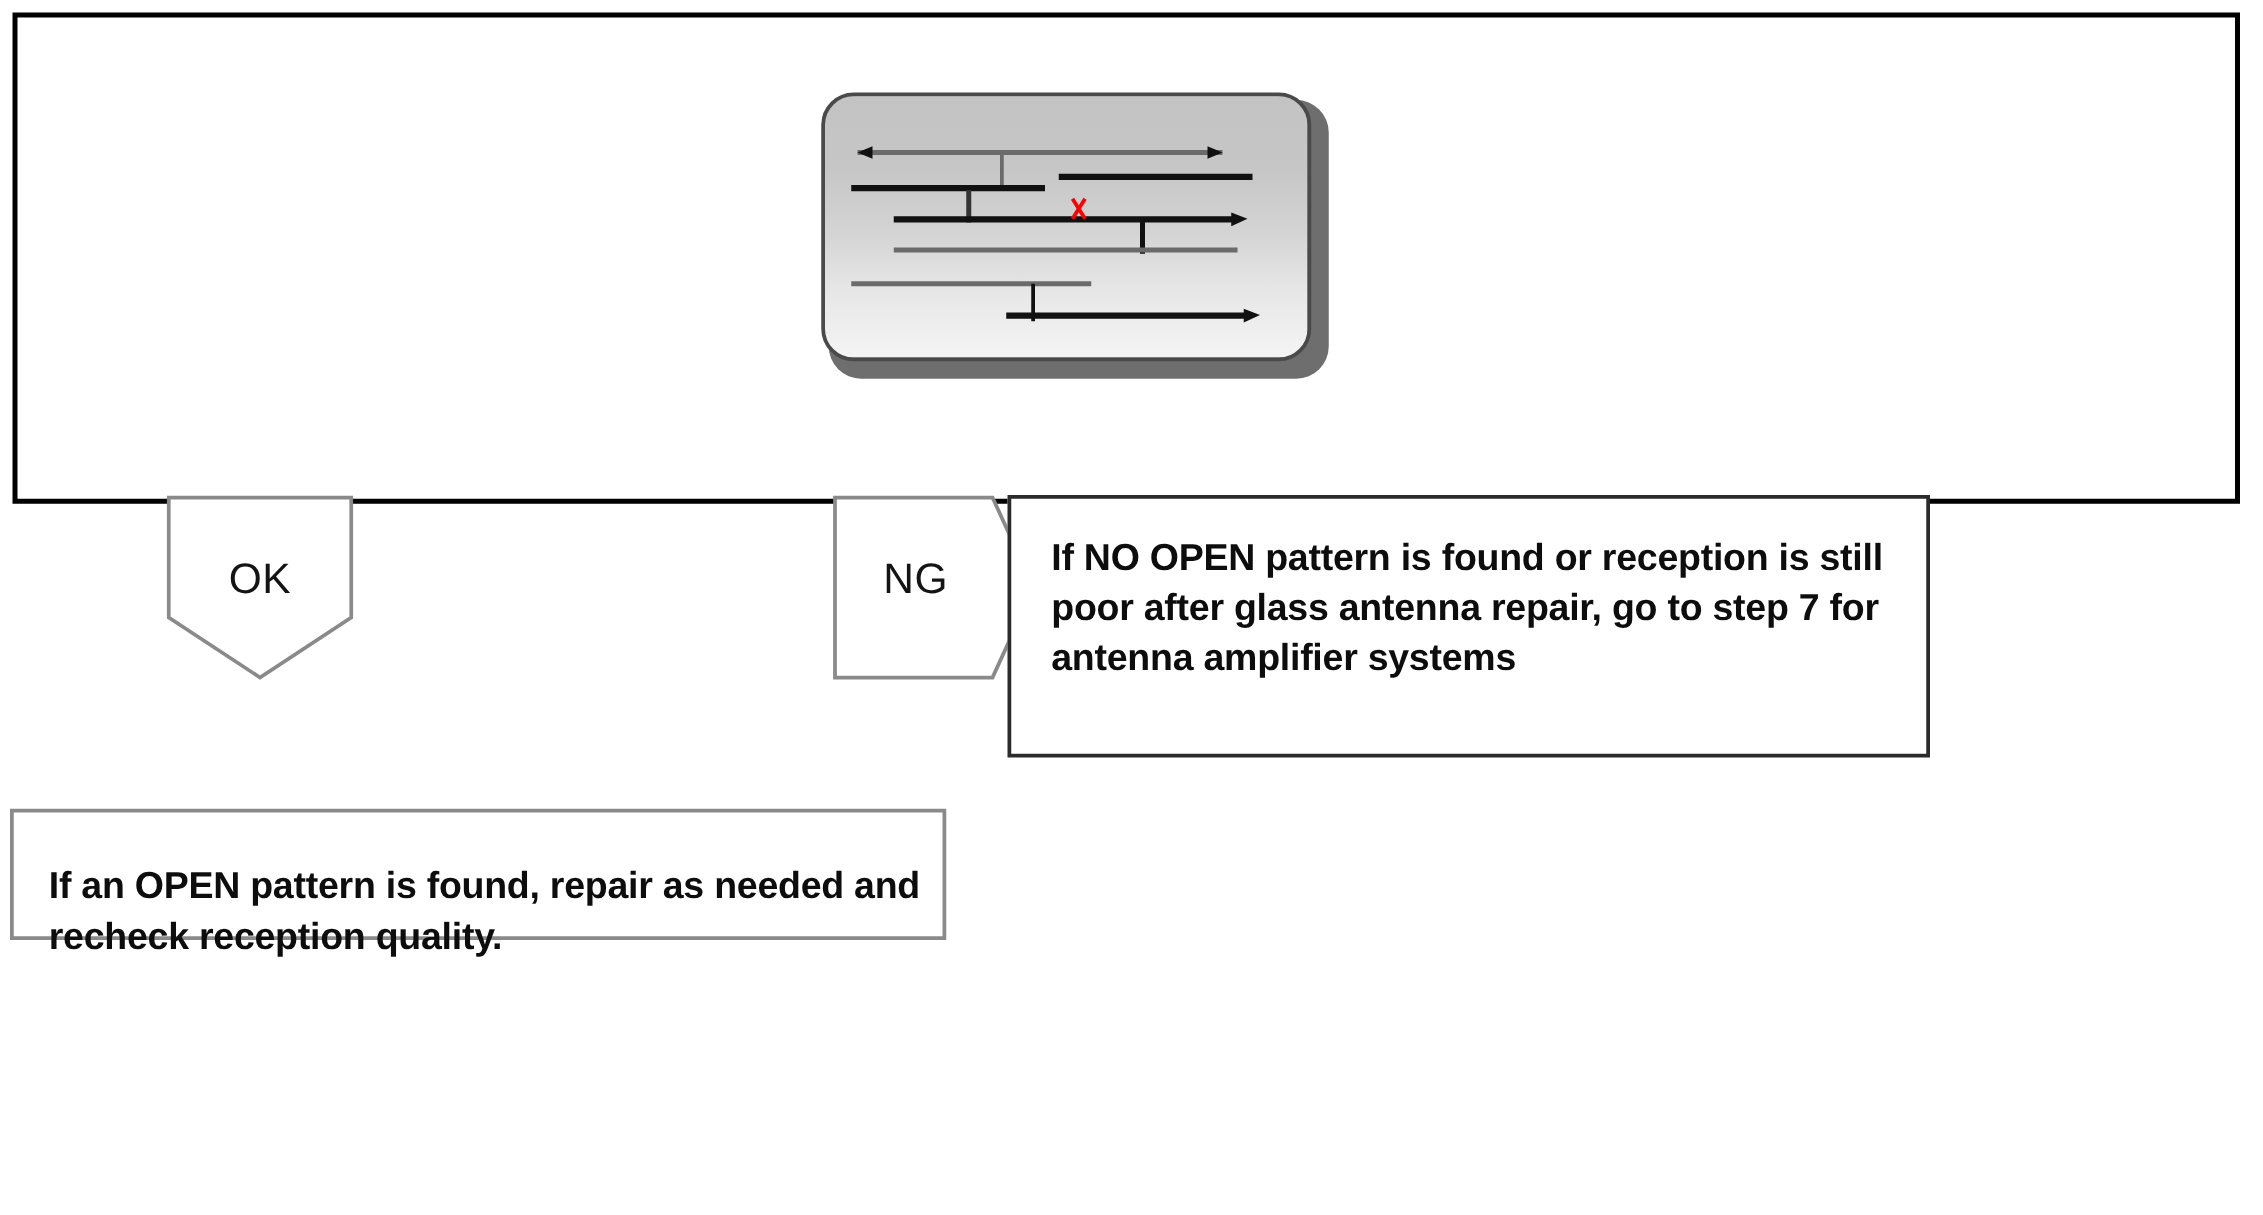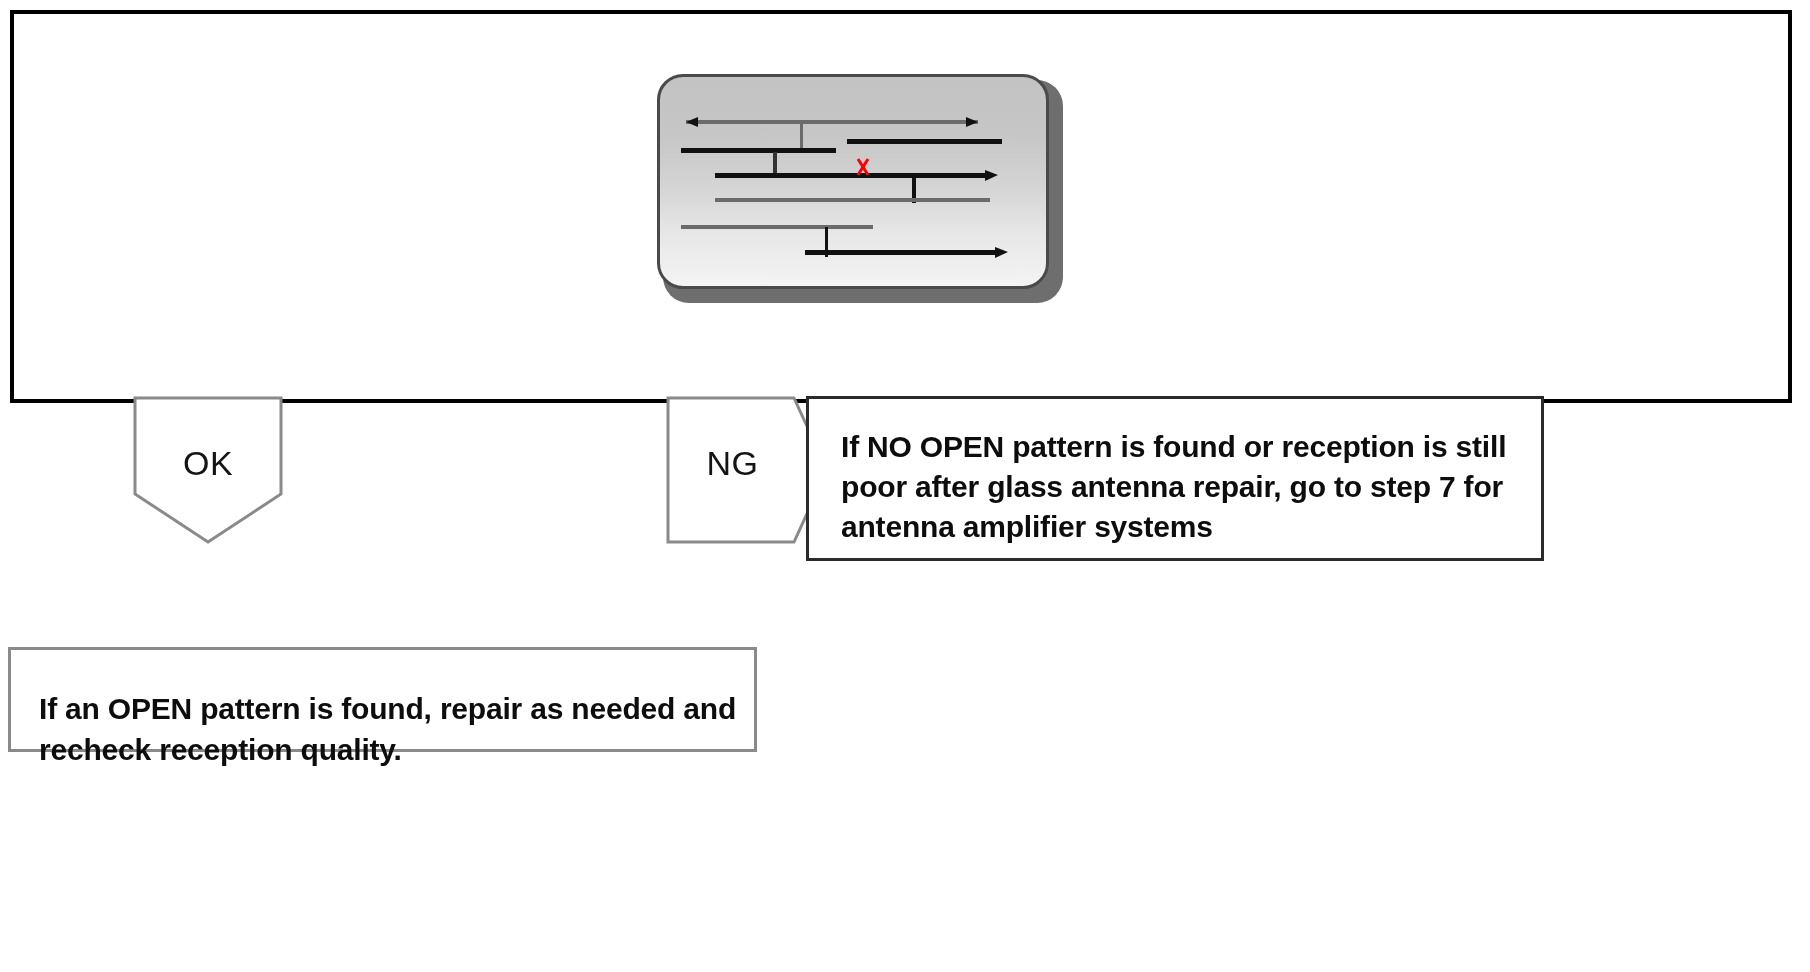--- a/index.html
+++ b/index.html
@@ -94,21 +94,21 @@
   
   .callout {
     position: absolute;
     box-sizing: border-box;
     background: #ffffff;
   }
   #ng-callout {
     left: 806px;
     top: 396px;
     width: 738px;
-    height: 165px;
+    height: 210px;
     border: 3px solid #2b2b2b;
     padding: 28px 0 0 32px;
   }
   #ok-callout {
     left: 8px;
     top: 647px;
     width: 749px;
     height: 105px;
     border: 3px solid #8a8a8a;
     padding: 38px 0 0 28px;

